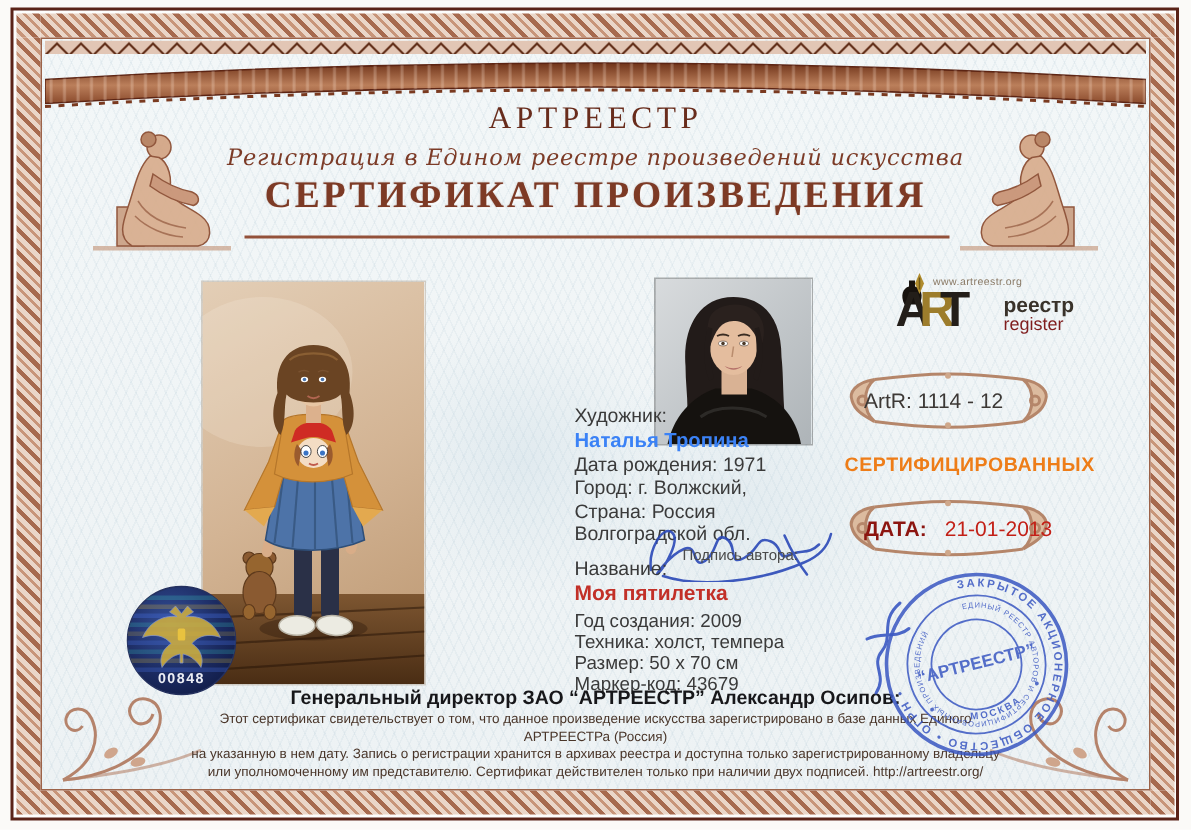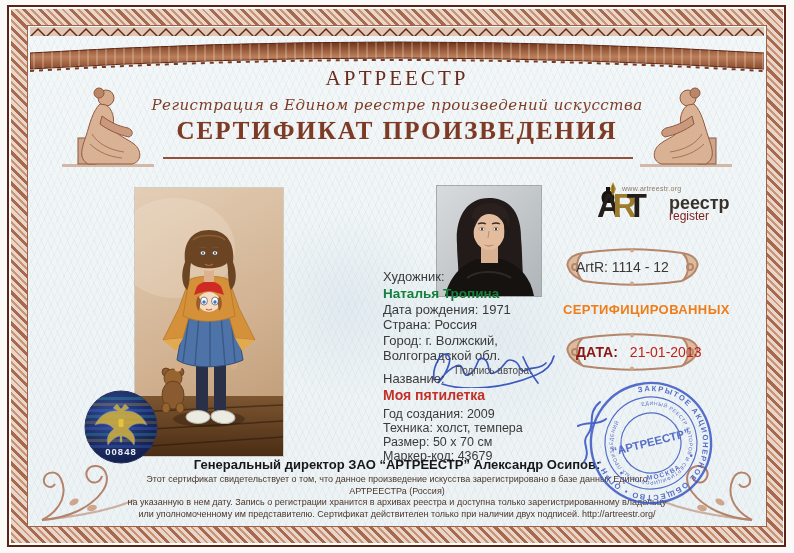--- a/index.html
+++ b/index.html
@@ -28,34 +28,34 @@
       text-shadow:1px 1px 0 rgba(255,255,255,.65), 0 0 1px rgba(95,40,22,.5);}
   .title-rule{left:163px;top:157px;width:470px;height:2px;background:#93513a;z-index:2;}
   
   .logo-wrap{left:597px;top:181px;width:130px;height:62px;z-index:3;}
   .logo-url{position:absolute;left:25px;top:4px;font-size:7px;color:#8a7a66;letter-spacing:.3px;}
   .logo-art{position:absolute;left:0px;top:8px;font-weight:900;font-size:33px;line-height:33px;
       font-family:"Liberation Sans",sans-serif;color:#231e19;}
   .logo-art .r{color:#9d7d2c;margin:0 -8px;}
   .logo-art .t{margin-left:-2px;}
   .logo-col{position:absolute;left:72px;top:16px;line-height:13px;}
-  .logo-col .ree{font-size:18px;font-weight:bold;color:#39322a;text-align:right;}
+  .logo-col .ree{font-size:14px;font-weight:bold;color:#39322a;text-align:right;}
   .logo-col .reg{font-size:12px;font-weight:normal;color:#7f1d1d;}
   .cartouche{width:143px;height:44px;z-index:3;}
   .cartouche .ctext{position:absolute;left:15px;top:0;height:44px;display:flex;align-items:center;
       font-size:14px;color:#3c3835;}
   .cart1{left:561px;top:245px;}
   .cart2{left:561px;top:330px;}
   .status{left:563px;top:302px;width:160px;font-size:13px;font-weight:bold;color:#ee7d18;
       letter-spacing:.4px;z-index:3;}
   .date-label{color:#8c1510;font-weight:bold;}
   .date-value{color:#c32017;margin-left:12px;}
   
   .info{left:383px;top:269px;width:175px;font-size:13px;color:#3a3a3a;line-height:15.5px;z-index:3;}
-  .red-name{font-size:13.5px;font-weight:bold;color:#15803d;line-height:17px;}
+  .red-name{font-size:13.5px;font-weight:bold;color:#3b82f6;line-height:17px;}
   .sig-label{left:455px;top:365px;font-size:10px;color:#4a4a4a;z-index:4;}
   .artwork{left:383px;top:371px;width:180px;font-size:12.5px;color:#3a3a3a;line-height:14px;z-index:3;}
   .artwork .lbl{font-size:13px;line-height:16px;}
   .artwork .ttl{font-size:14px;font-weight:bold;color:#c23028;line-height:17px;margin-bottom:3px;}
   
   .director{left:137px;top:457px;width:520px;text-align:center;font-size:13px;font-weight:bold;
       color:#17171a;z-index:3;}
   .fineprint{left:117px;top:474px;width:560px;text-align:center;font-size:9px;line-height:11.6px;
       color:#4a362a;z-index:3;}
   
@@ -305,22 +305,22 @@
   <div class="ctext">
     <span class="date-label">ДАТА:</span>
     <span class="date-value">21-01-2013</span>
   </div>
 </div>
 
 <div class="abs info">
   <div>Художник:</div>
   <div class="red-name">Наталья Тропина</div>
   <div>Дата рождения: 1971</div>
+  <div>Город: г. Волжский,</div>
   <div>Страна: Россия</div>
-  <div>Город: г. Волжский,</div>
   <div>Волгоградской обл.</div>
 </div>
 
 <div class="abs author-sig">
 <svg width="138" height="48" viewBox="0 0 138 48">
   <g stroke="#2b49b8" stroke-width="1.7" fill="none" opacity=".9" stroke-linecap="round">
     <path d="M8,40 C6,26 16,10 22,15 C28,20 17,38 13,42 C9,46 20,30 30,26 C40,22 35,40 44,34 C53,28 50,15 58,19 C66,23 59,38 70,32 C81,26 78,17 88,21 C96,24 92,34 100,30 C108,26 113,30 120,23"></path>
     <path d="M16,44 C40,52 80,48 110,35 C120,31 126,24 128,16"></path>
     <path d="M97,17 C101,26 105,34 112,43"></path>
   </g>

